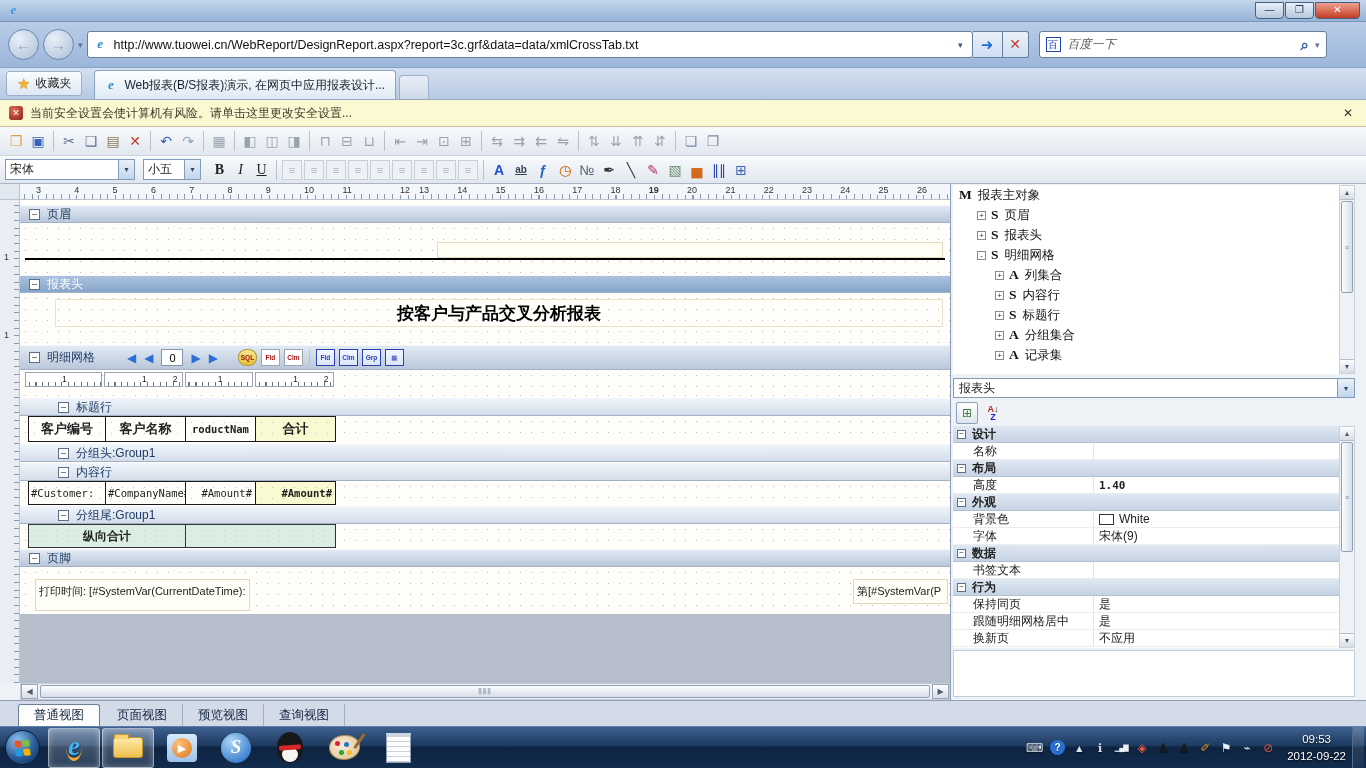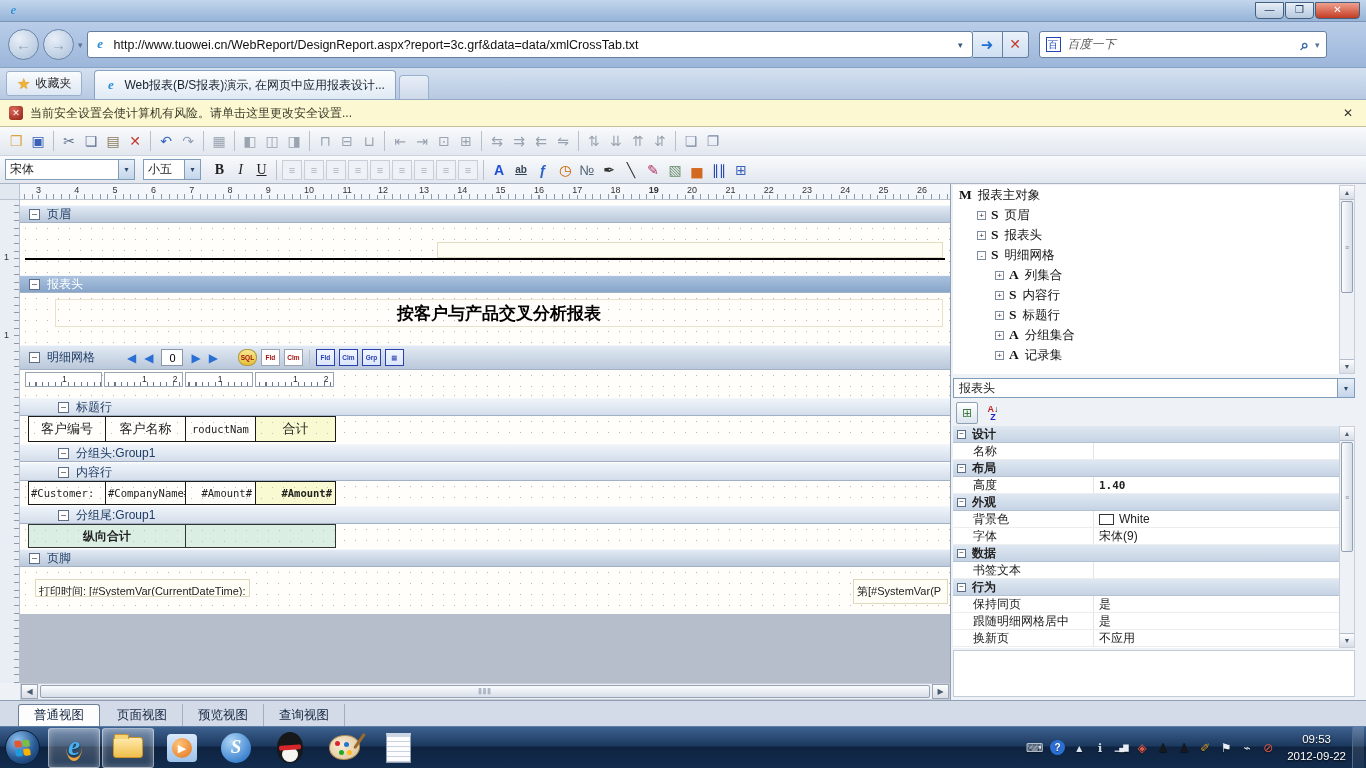--- a/index.html
+++ b/index.html
@@ -99,21 +99,21 @@
   .mrulers{height:20px;position:relative;}
   .mr{position:absolute;top:2px;height:15px;background:#fff;border:1px solid #98a4b4;
       background-image:repeating-linear-gradient(90deg,#6a7587 0 1px,transparent 1px 6.5px);
       background-size:100% 4px;background-position:3px 100%;background-repeat:repeat-x;}
   .mr span{position:absolute;top:1px;font-size:8.5px;color:#222;}
   .mr .p1{left:48%;}
   .mr .p2{left:88%;}
   .cellrow{position:relative;}
   .cell{position:absolute;top:0;bottom:0;border:1px solid #1a1a1a;display:flex;align-items:center;justify-content:center;
         background-color:#fffefa;background-image:radial-gradient(circle,#c4c3b2 0.8px,transparent 1px);background-size:11px 11px;}
-  .cell.hdr{font-weight:normal;font-size:13px;}
+  .cell.hdr{font-weight:bold;font-size:13px;}
   .cell.mono{font-family:"DejaVu Sans Mono","Liberation Mono",monospace;font-size:10.5px;}
   .cell.yel{background-color:#fafad2;}
   .cell.mint{background-color:#daeee4;border-color:#333;}
   .cell.rgt{justify-content:flex-end;padding-right:3px;}
   .cell.lft{justify-content:flex-start;padding-left:2px;}
   .grayfill{background:#b6bdcb;flex:1;}
   .ffield{position:absolute;border:1px solid #ddd9bd;background:#fffef6;font-size:11px;line-height:23px;white-space:nowrap;overflow:hidden;}
 
   .hscroll{left:20px;top:499px;width:930px;height:17px;background:#eef0f4;border:1px solid #c5ccd8;display:flex;align-items:center;}
   .sarrow{width:17px;height:15px;background:linear-gradient(#fdfdfe,#d8dde6);border:1px solid #9aa6b6;color:#4a5a70;font-size:8px;display:flex;align-items:center;justify-content:center;}
@@ -322,21 +322,21 @@
     <div class="abs hruler" id="hruler">
         <span class="rnum" style="left: 14px;">3</span>
         <span class="rnum" style="left: 52.3px;">4</span>
         <span class="rnum" style="left: 90.6px;">5</span>
         <span class="rnum" style="left: 128.9px;">6</span>
         <span class="rnum" style="left: 167.2px;">7</span>
         <span class="rnum" style="left: 205.5px;">8</span>
         <span class="rnum" style="left: 243.8px;">9</span>
         <span class="rnum" style="left: 282.1px;">10</span>
         <span class="rnum" style="left: 320.4px;">11</span>
-        <span class="rnum" style="left: 356px; text-align: center;">12</span>
+        <span class="rnum" style="left: 378px; text-align: center;">12</span>
         <span class="rnum" style="left: 397px;">13</span>
         <span class="rnum" style="left: 435.3px;">14</span>
         <span class="rnum" style="left: 473.6px;">15</span>
         <span class="rnum" style="left: 511.9px;">16</span>
         <span class="rnum" style="left: 550.2px; text-align: right;">17</span>
         <span class="rnum" style="left: 588.5px;">18</span>
         <span class="rnum" style="left: 626.8px; font-weight: bold;">19</span>
         <span class="rnum" style="left: 665.1px;">20</span>
         <span class="rnum" style="left: 703.4px;">21</span>
         <span class="rnum" style="left: 741.7px;">22</span>
@@ -448,21 +448,21 @@
         <div class="cell mint" style="left:8px;width:158px;font-weight:bold">纵向合计</div>
         <div class="cell mint" style="left:165px;width:151px"></div>
       </div>
       <div class="dots" style="height:1px"></div>
 
       <div class="band">
         <span class="cbox">–</span>
         <span>页脚</span>
       </div>
       <div class="dots" style="height:47px;position:relative">
-        <div class="ffield" style="left:15px;top:12px;width:215px;height:18px;padding-left:3px">打印时间: [#SystemVar(CurrentDateTime):</div>
+        <div class="ffield" style="left:15px;top:12px;width:215px;height:32px;padding-left:3px">打印时间: [#SystemVar(CurrentDateTime):</div>
         <div class="ffield" style="left:833px;top:12px;width:95px;height:25px;padding-left:3px">第[#SystemVar(P</div>
       </div>
       <div class="grayfill" style="height:73px"></div>
     </div>
 
     <div class="abs hscroll">
       <span class="sarrow">◀</span>
       <span class="hthumb">⦀⦀⦀</span>
       <span class="sarrow">▶</span>
     </div>

